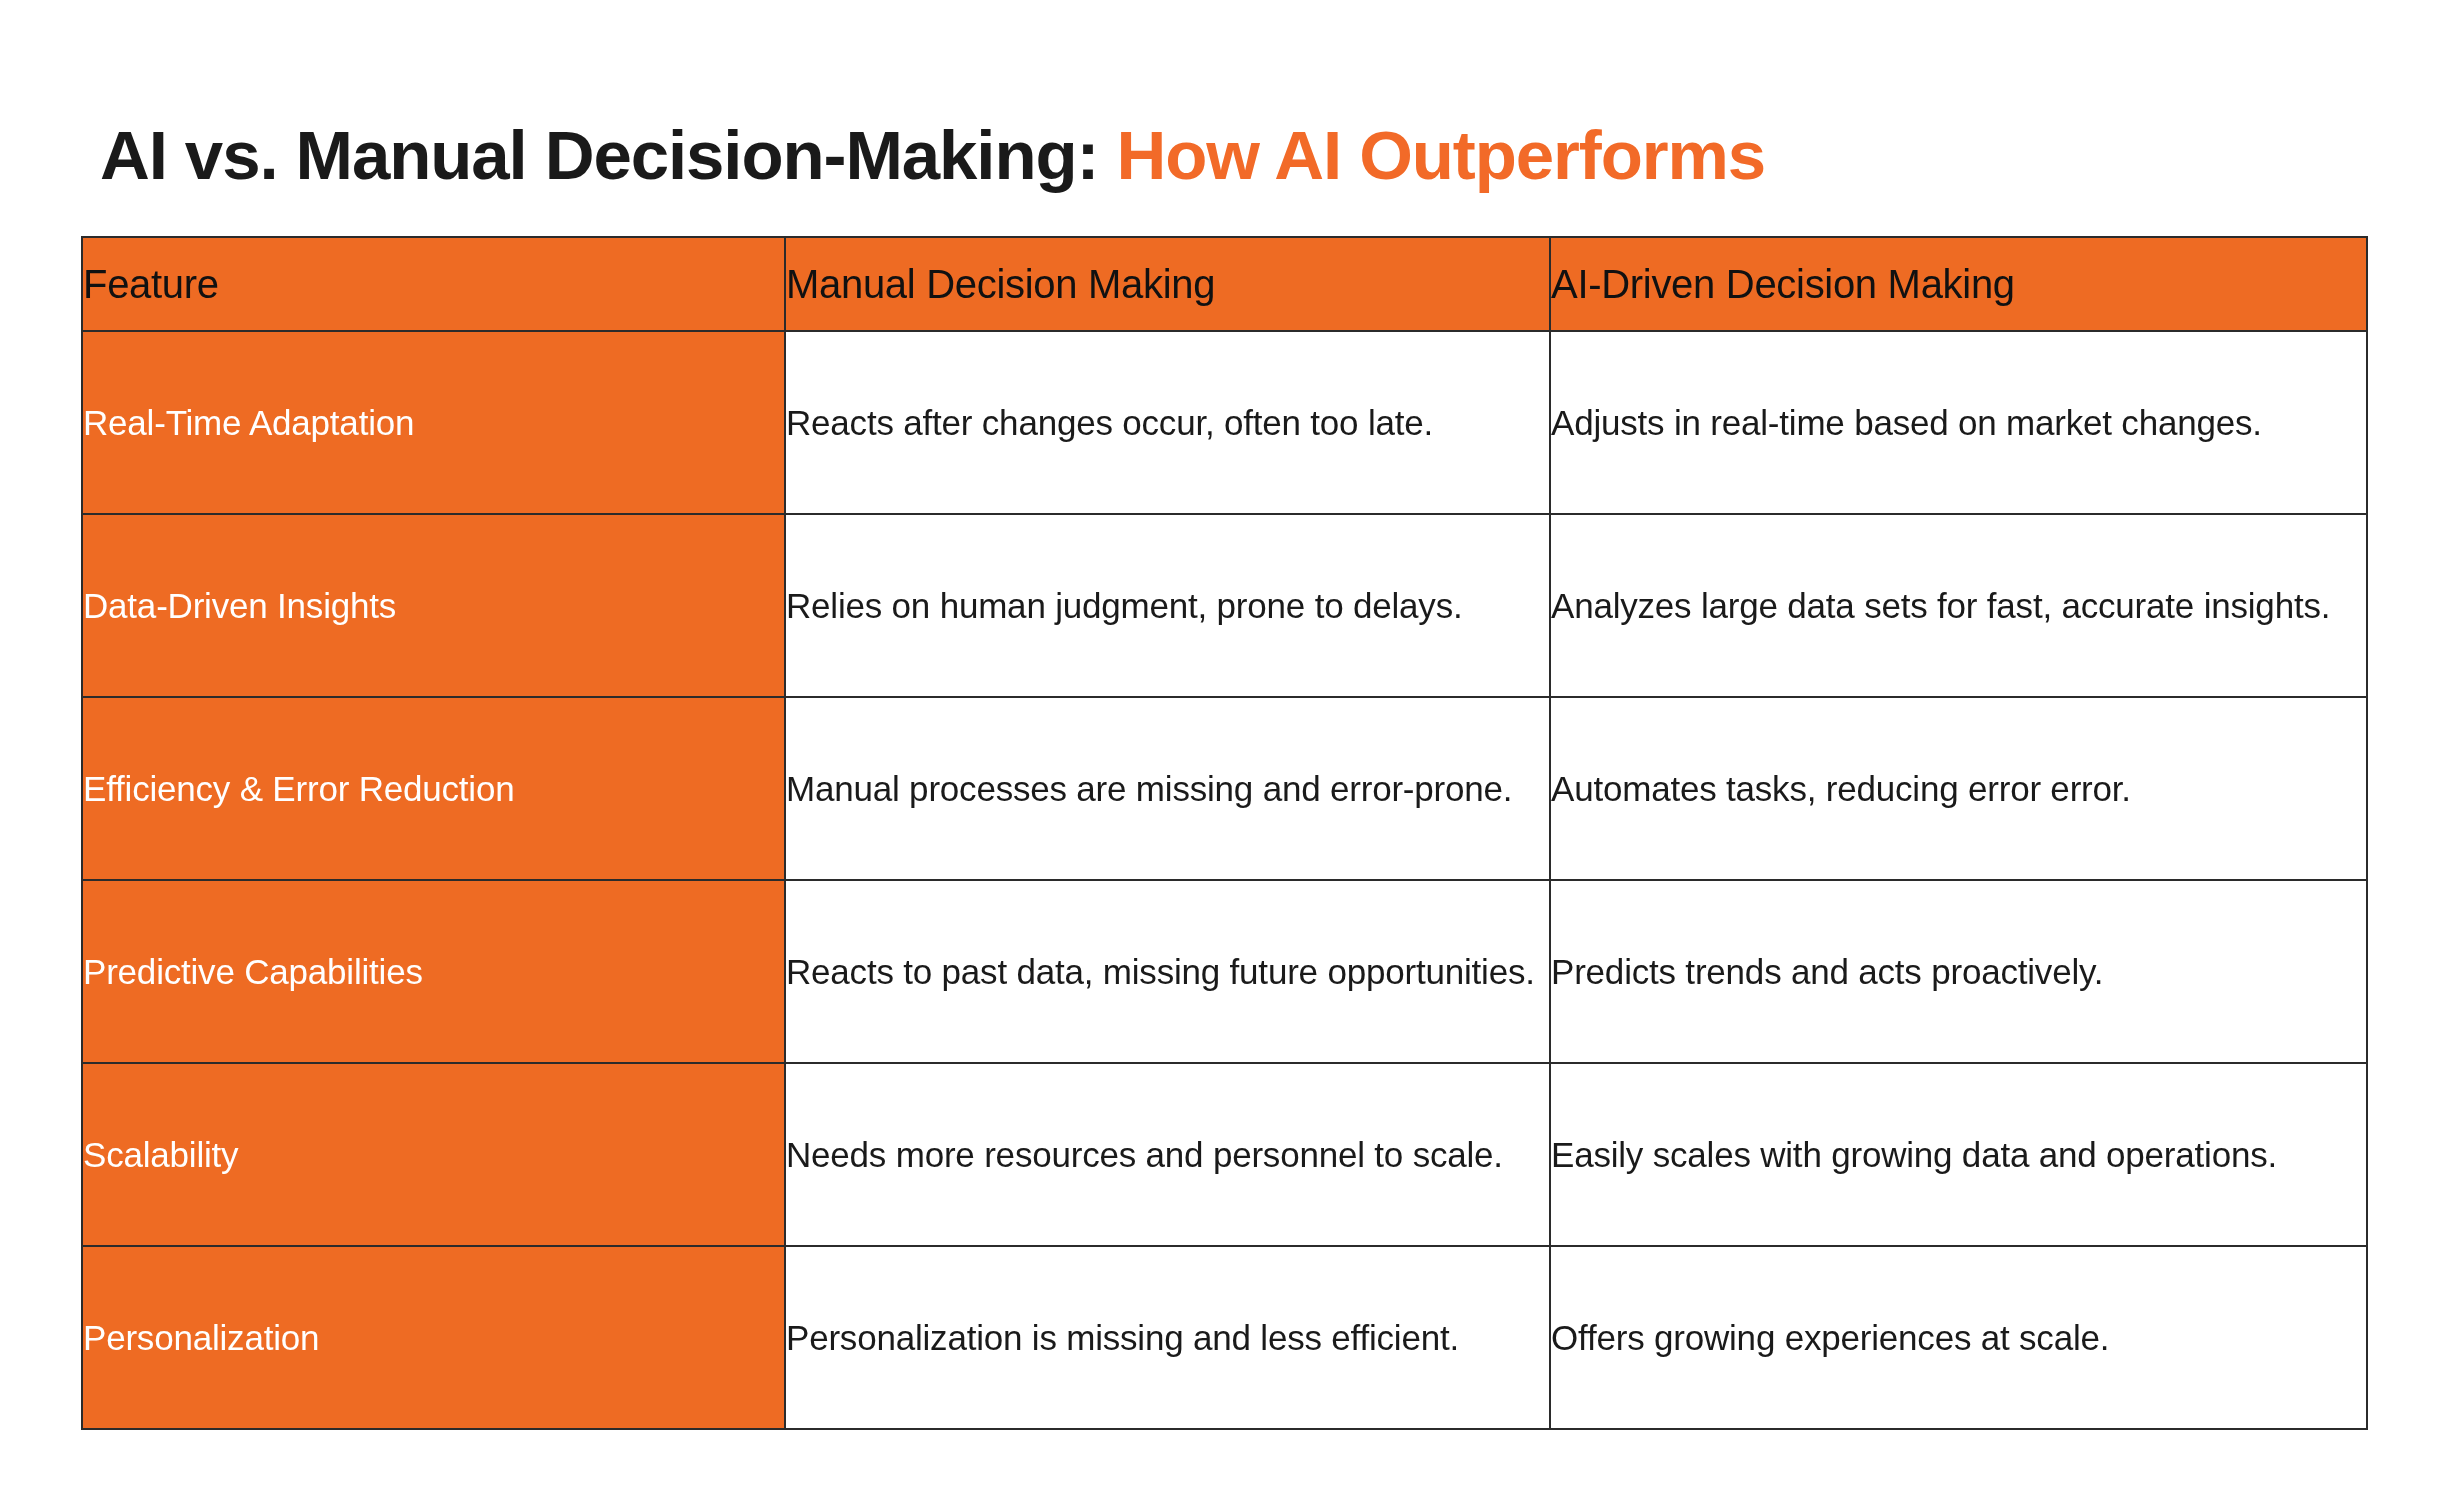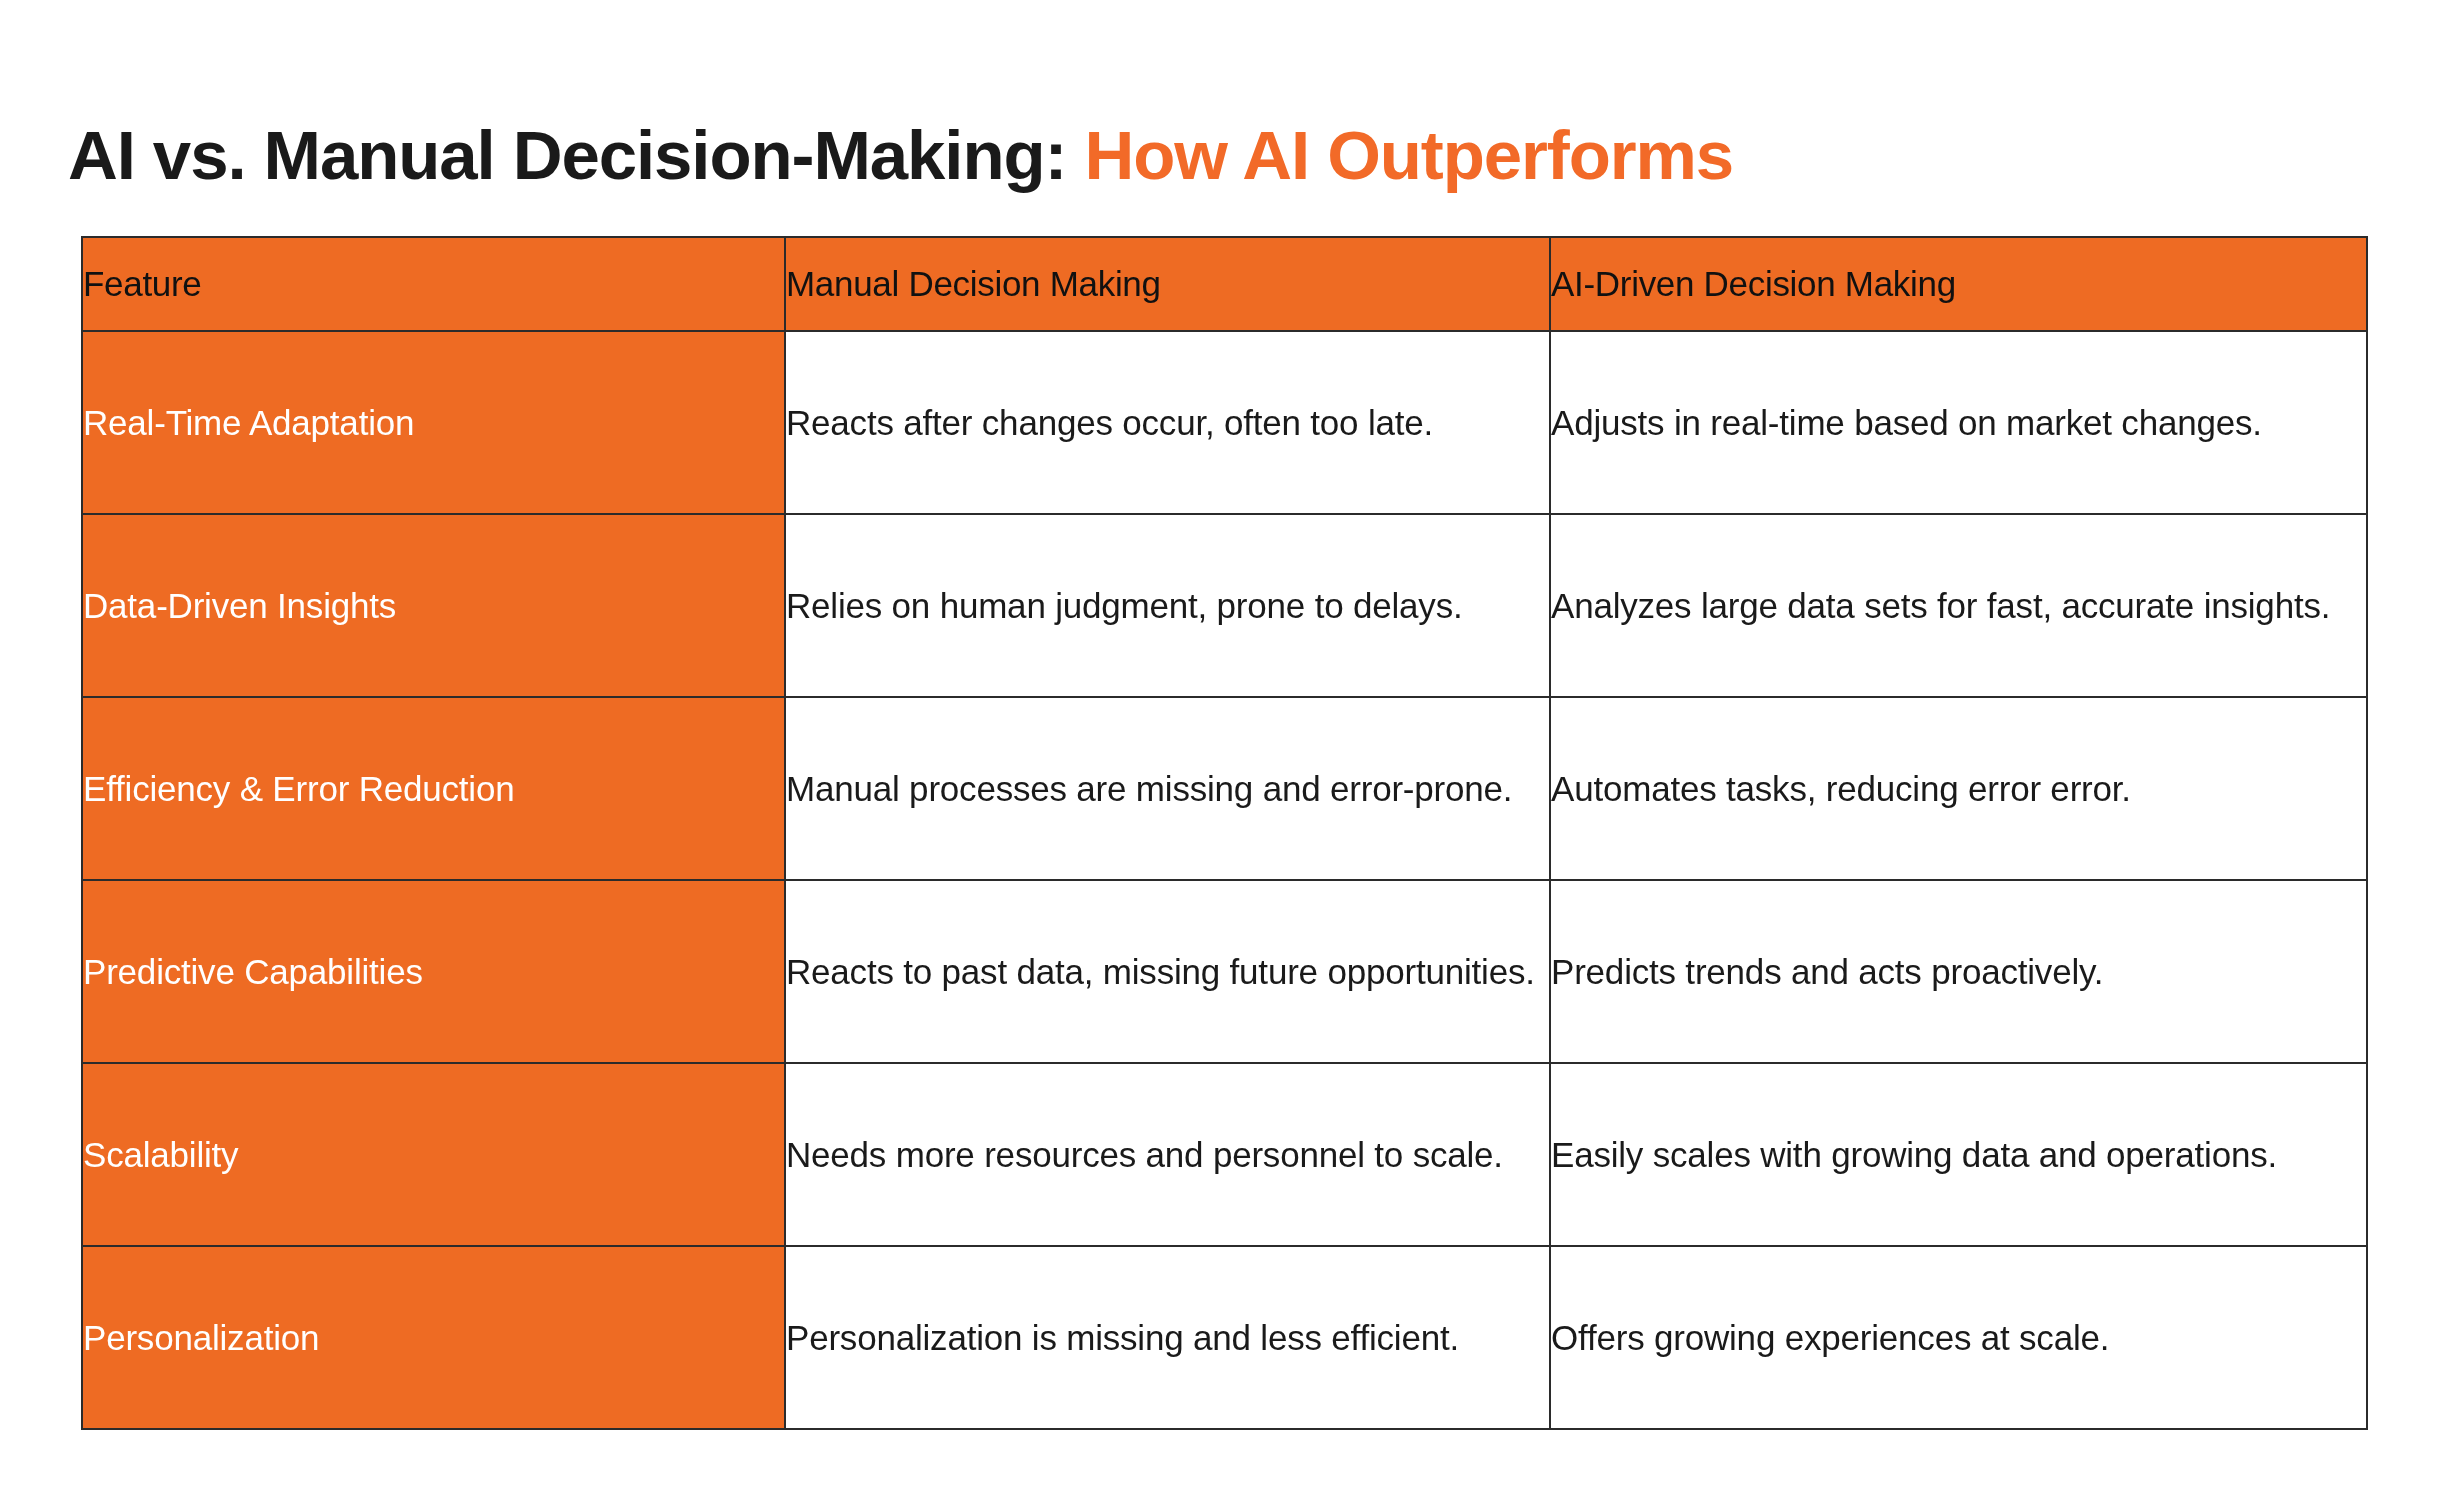--- a/index.html
+++ b/index.html
@@ -18,21 +18,21 @@
   .page {
     position: relative;
     width: 2447px;
     height: 1510px;
     background: #ffffff;
   }
 
   
   .title {
     position: absolute;
-    left: 68px;
+    left: 100px;
     top: 75px;
     font-size: 69px;
     font-weight: 700;
     letter-spacing: -1.1px;
     line-height: 1;
     white-space: nowrap;
   }
   .title-dark {
     color: #1a1a1a;
   }
@@ -63,21 +63,21 @@
     border: 2.4px solid #2b2b2b;
     vertical-align: middle;
     padding: 0;
   }
 
   
   thead tr { height: 94px; }
   thead th {
     background: #ee6b23;
     color: #111111;
-    font-size: 35px;
+    font-size: 40px;
     font-weight: 400;
     text-align: left;
     padding: 0 0 0 32.5px;
     letter-spacing: -0.3px;
     white-space: nowrap;
   }
 
   
   tbody tr { height: 183px; }
 

